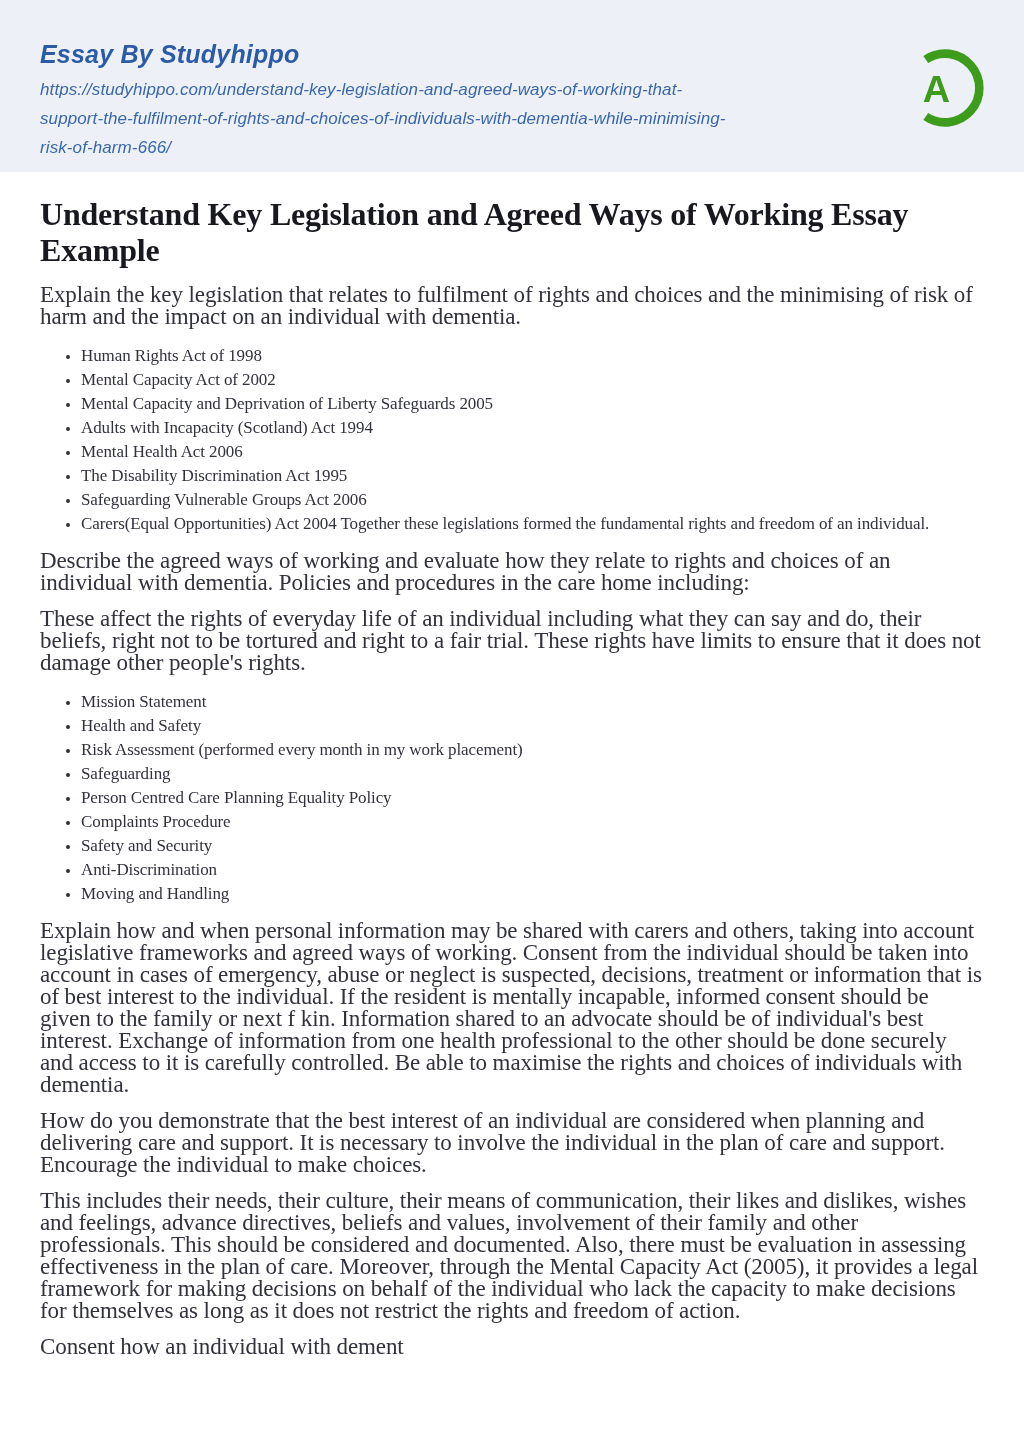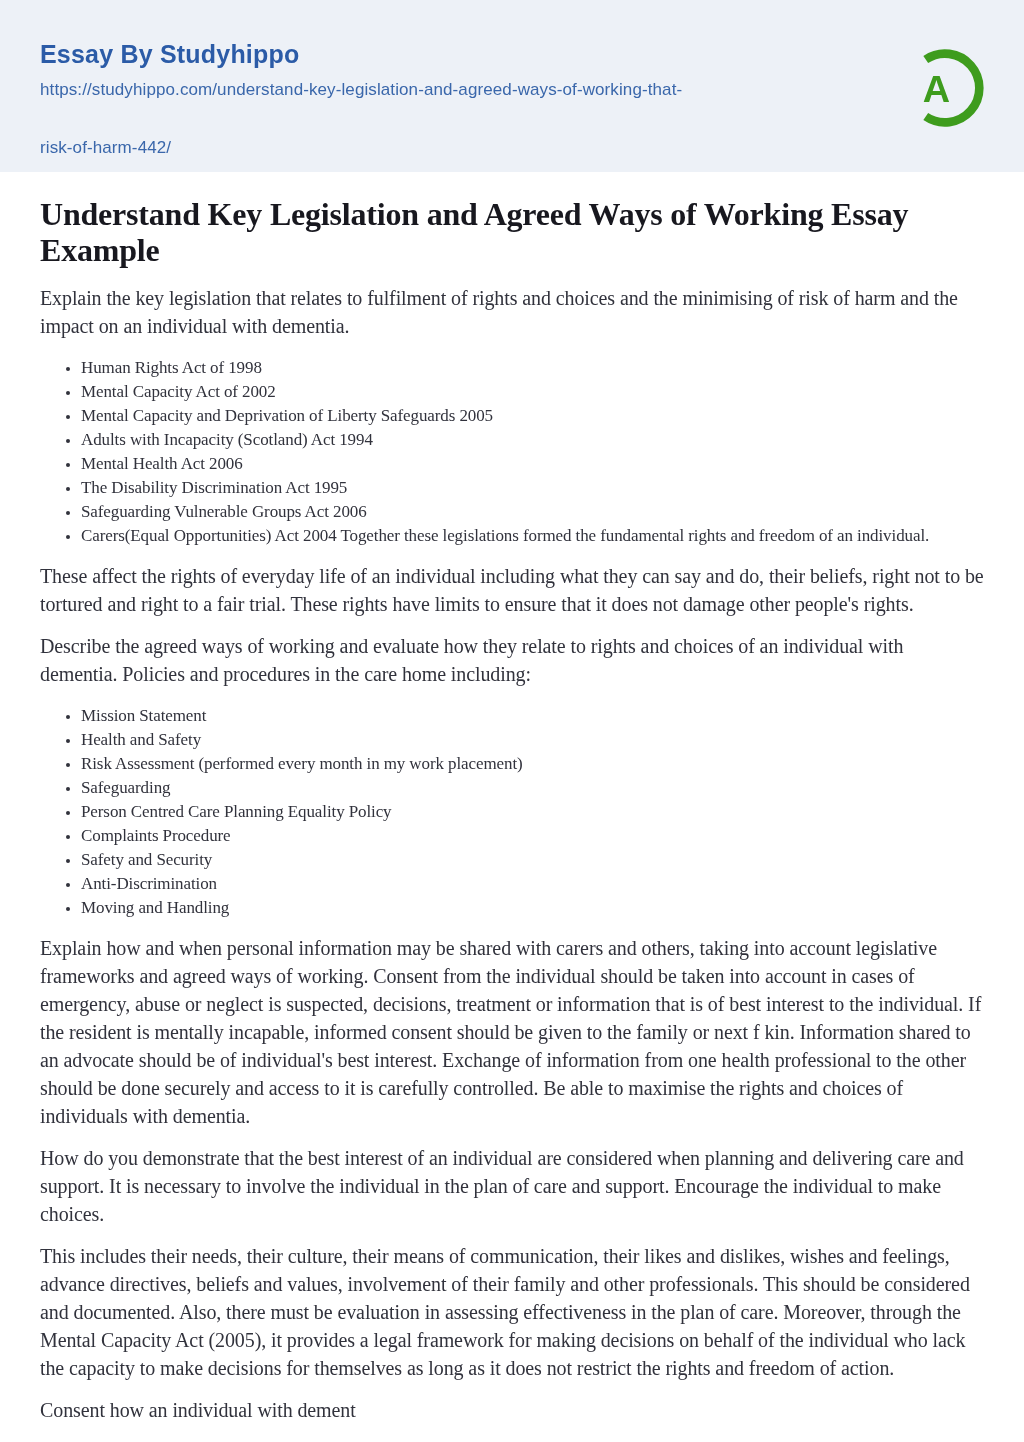--- a/index.html
+++ b/index.html
@@ -20,21 +20,21 @@
   .header {
     box-sizing: border-box;
     width: 1024px;
     height: 172px;
     background: #edf1f7;
     padding: 40px 36px 0 40px;
     display: flex;
     justify-content: space-between;
     align-items: flex-start;
   }
-  .header-text { max-width: 830px; }
+  .header-text { max-width: 830px; font-style: italic; }
   .site-title {
     font-size: 25px;
     font-weight: 700;
     color: #2b5ba7;
     letter-spacing: 0.2px;
   }
   .essay-url {
     margin-top: 6px;
     font-size: 17px;
     line-height: 29px;
@@ -57,22 +57,22 @@
     margin: 0 0 16px 0;
     font-size: 32px;
     line-height: 36px;
     font-weight: 700;
     color: #18181f;
     letter-spacing: -0.2px;
     max-width: 960px;
   }
   .main p {
     margin: 0 0 14px 0;
-    font-size: 20px;
-    line-height: 28px;
+    font-size: 23px;
+    line-height: 22px;
     max-width: 952px;
     letter-spacing: -0.1px;
   }
   .main ul {
     margin: 16px 0 14px 0;
     padding-left: 41px;
     max-width: 930px;
   }
   .main li {
     font-size: 17px;
@@ -87,22 +87,22 @@
 </head>
 <body>
 
 <div class="page">
 
   <div class="header">
     <div class="header-text">
       <div class="site-title">Essay By Studyhippo</div>
       <div class="essay-url">
         <span>https://studyhippo.com/understand-key-legislation-and-agreed-ways-of-working-that-</span><br>
-        <br>
-        <span>risk-of-harm-442/</span>
+        <span>support-the-fulfilment-of-rights-and-choices-of-individuals-with-dementia-while-minimising-</span><br>
+        <span>risk-of-harm-666/</span>
       </div>
     </div>
     <div class="logo">
       <svg width="86" height="92" viewBox="0 0 100 106" aria-hidden="true">
         <path d="M 27.6 19.8 A 40 40 0 1 1 27.6 86.2" fill="none" stroke="#3e9c1d" stroke-width="10" stroke-linecap="butt"></path>
         <text x="40" y="69" text-anchor="middle" font-family="Liberation Sans, sans-serif" font-size="44" font-weight="600" fill="#3e9c1d">A</text>
       </svg>
     </div>
   </div>
 
@@ -115,23 +115,23 @@
         <li>Human Rights Act of 1998</li>
         <li>Mental Capacity Act of 2002</li>
         <li>Mental Capacity and Deprivation of Liberty Safeguards 2005</li>
         <li>Adults with Incapacity (Scotland) Act 1994</li>
         <li>Mental Health Act 2006</li>
         <li>The Disability Discrimination Act 1995</li>
         <li>Safeguarding Vulnerable Groups Act 2006</li>
         <li>Carers(Equal Opportunities) Act 2004 Together these legislations formed the fundamental rights and freedom of an individual.</li>
       </ul>
 
+    <p>Describe the agreed ways of working and evaluate how they relate to rights and choices of an individual with dementia. Policies and procedures in the care home including:</p>
+
     <p>These affect the rights of everyday life of an individual including what they can say and do, their beliefs, right not to be tortured and right to a fair trial. These rights have limits to ensure that it does not damage other people's rights.</p>
-
-    <p>Describe the agreed ways of working and evaluate how they relate to rights and choices of an individual with dementia. Policies and procedures in the care home including:</p>
 
     <ul>
         <li>Mission Statement</li>
         <li>Health and Safety</li>
         <li>Risk Assessment (performed every month in my work placement)</li>
         <li>Safeguarding</li>
         <li>Person Centred Care Planning Equality Policy</li>
         <li>Complaints Procedure</li>
         <li>Safety and Security</li>
         <li>Anti-Discrimination</li>

